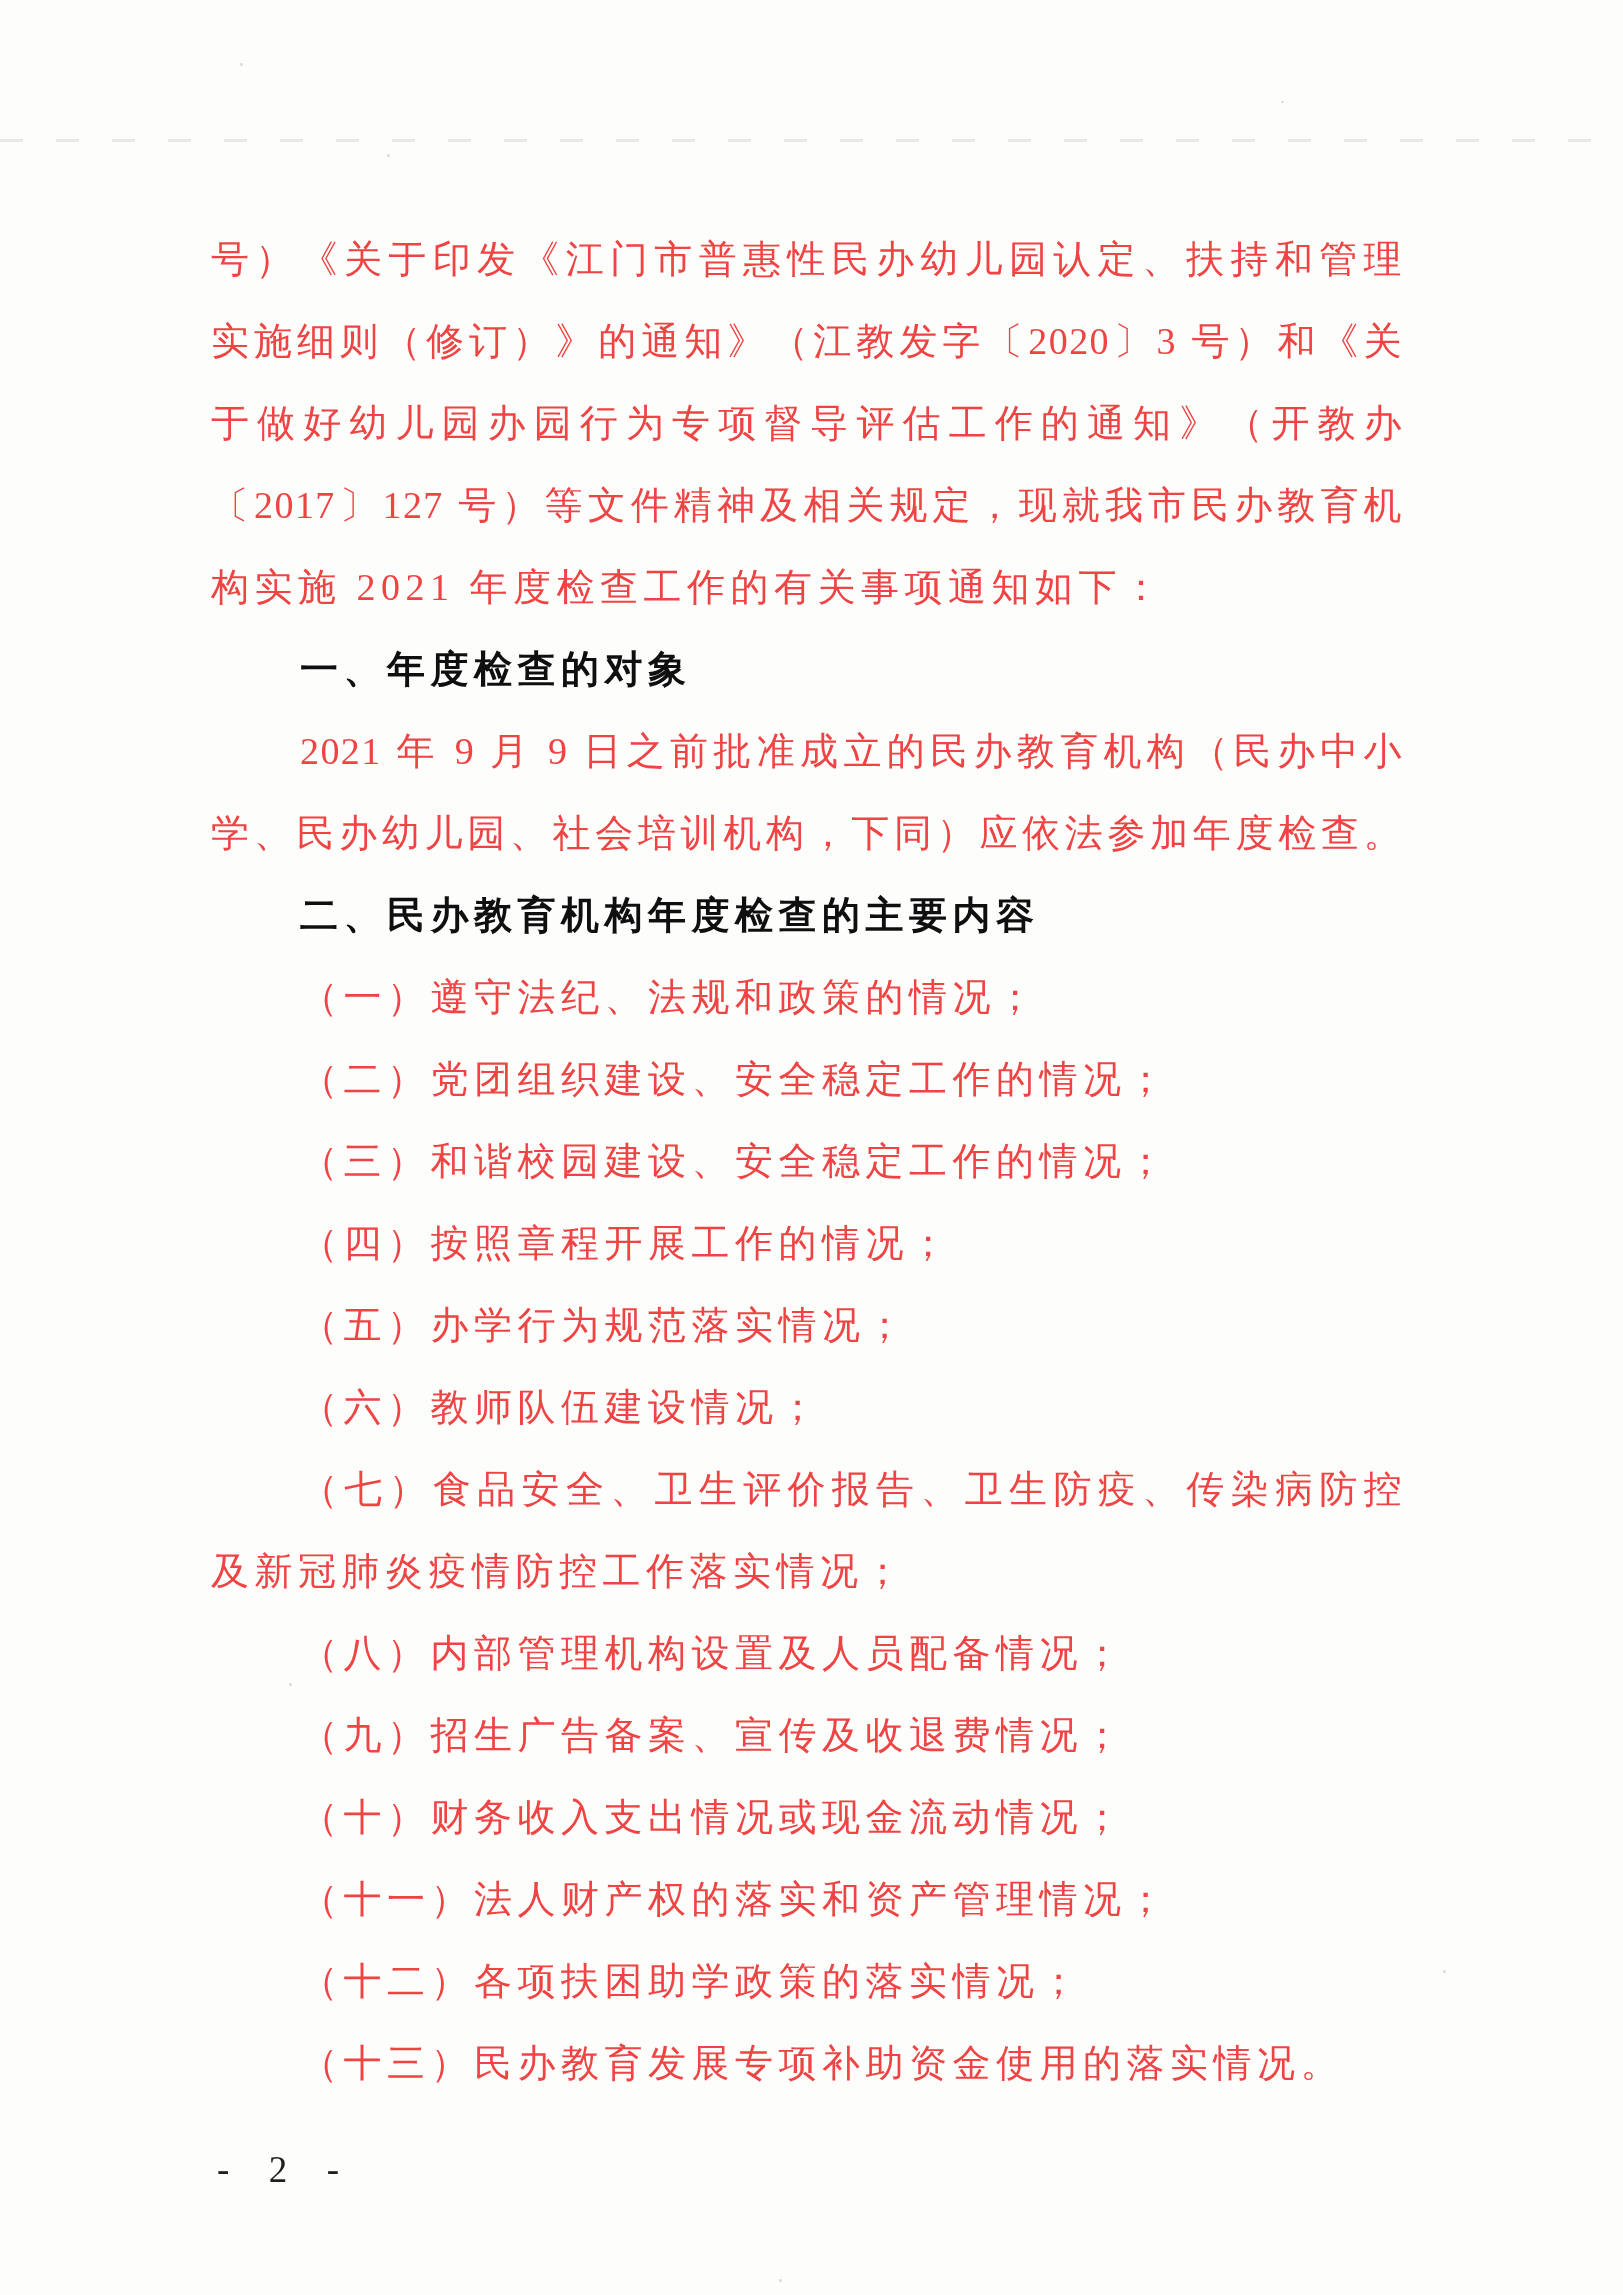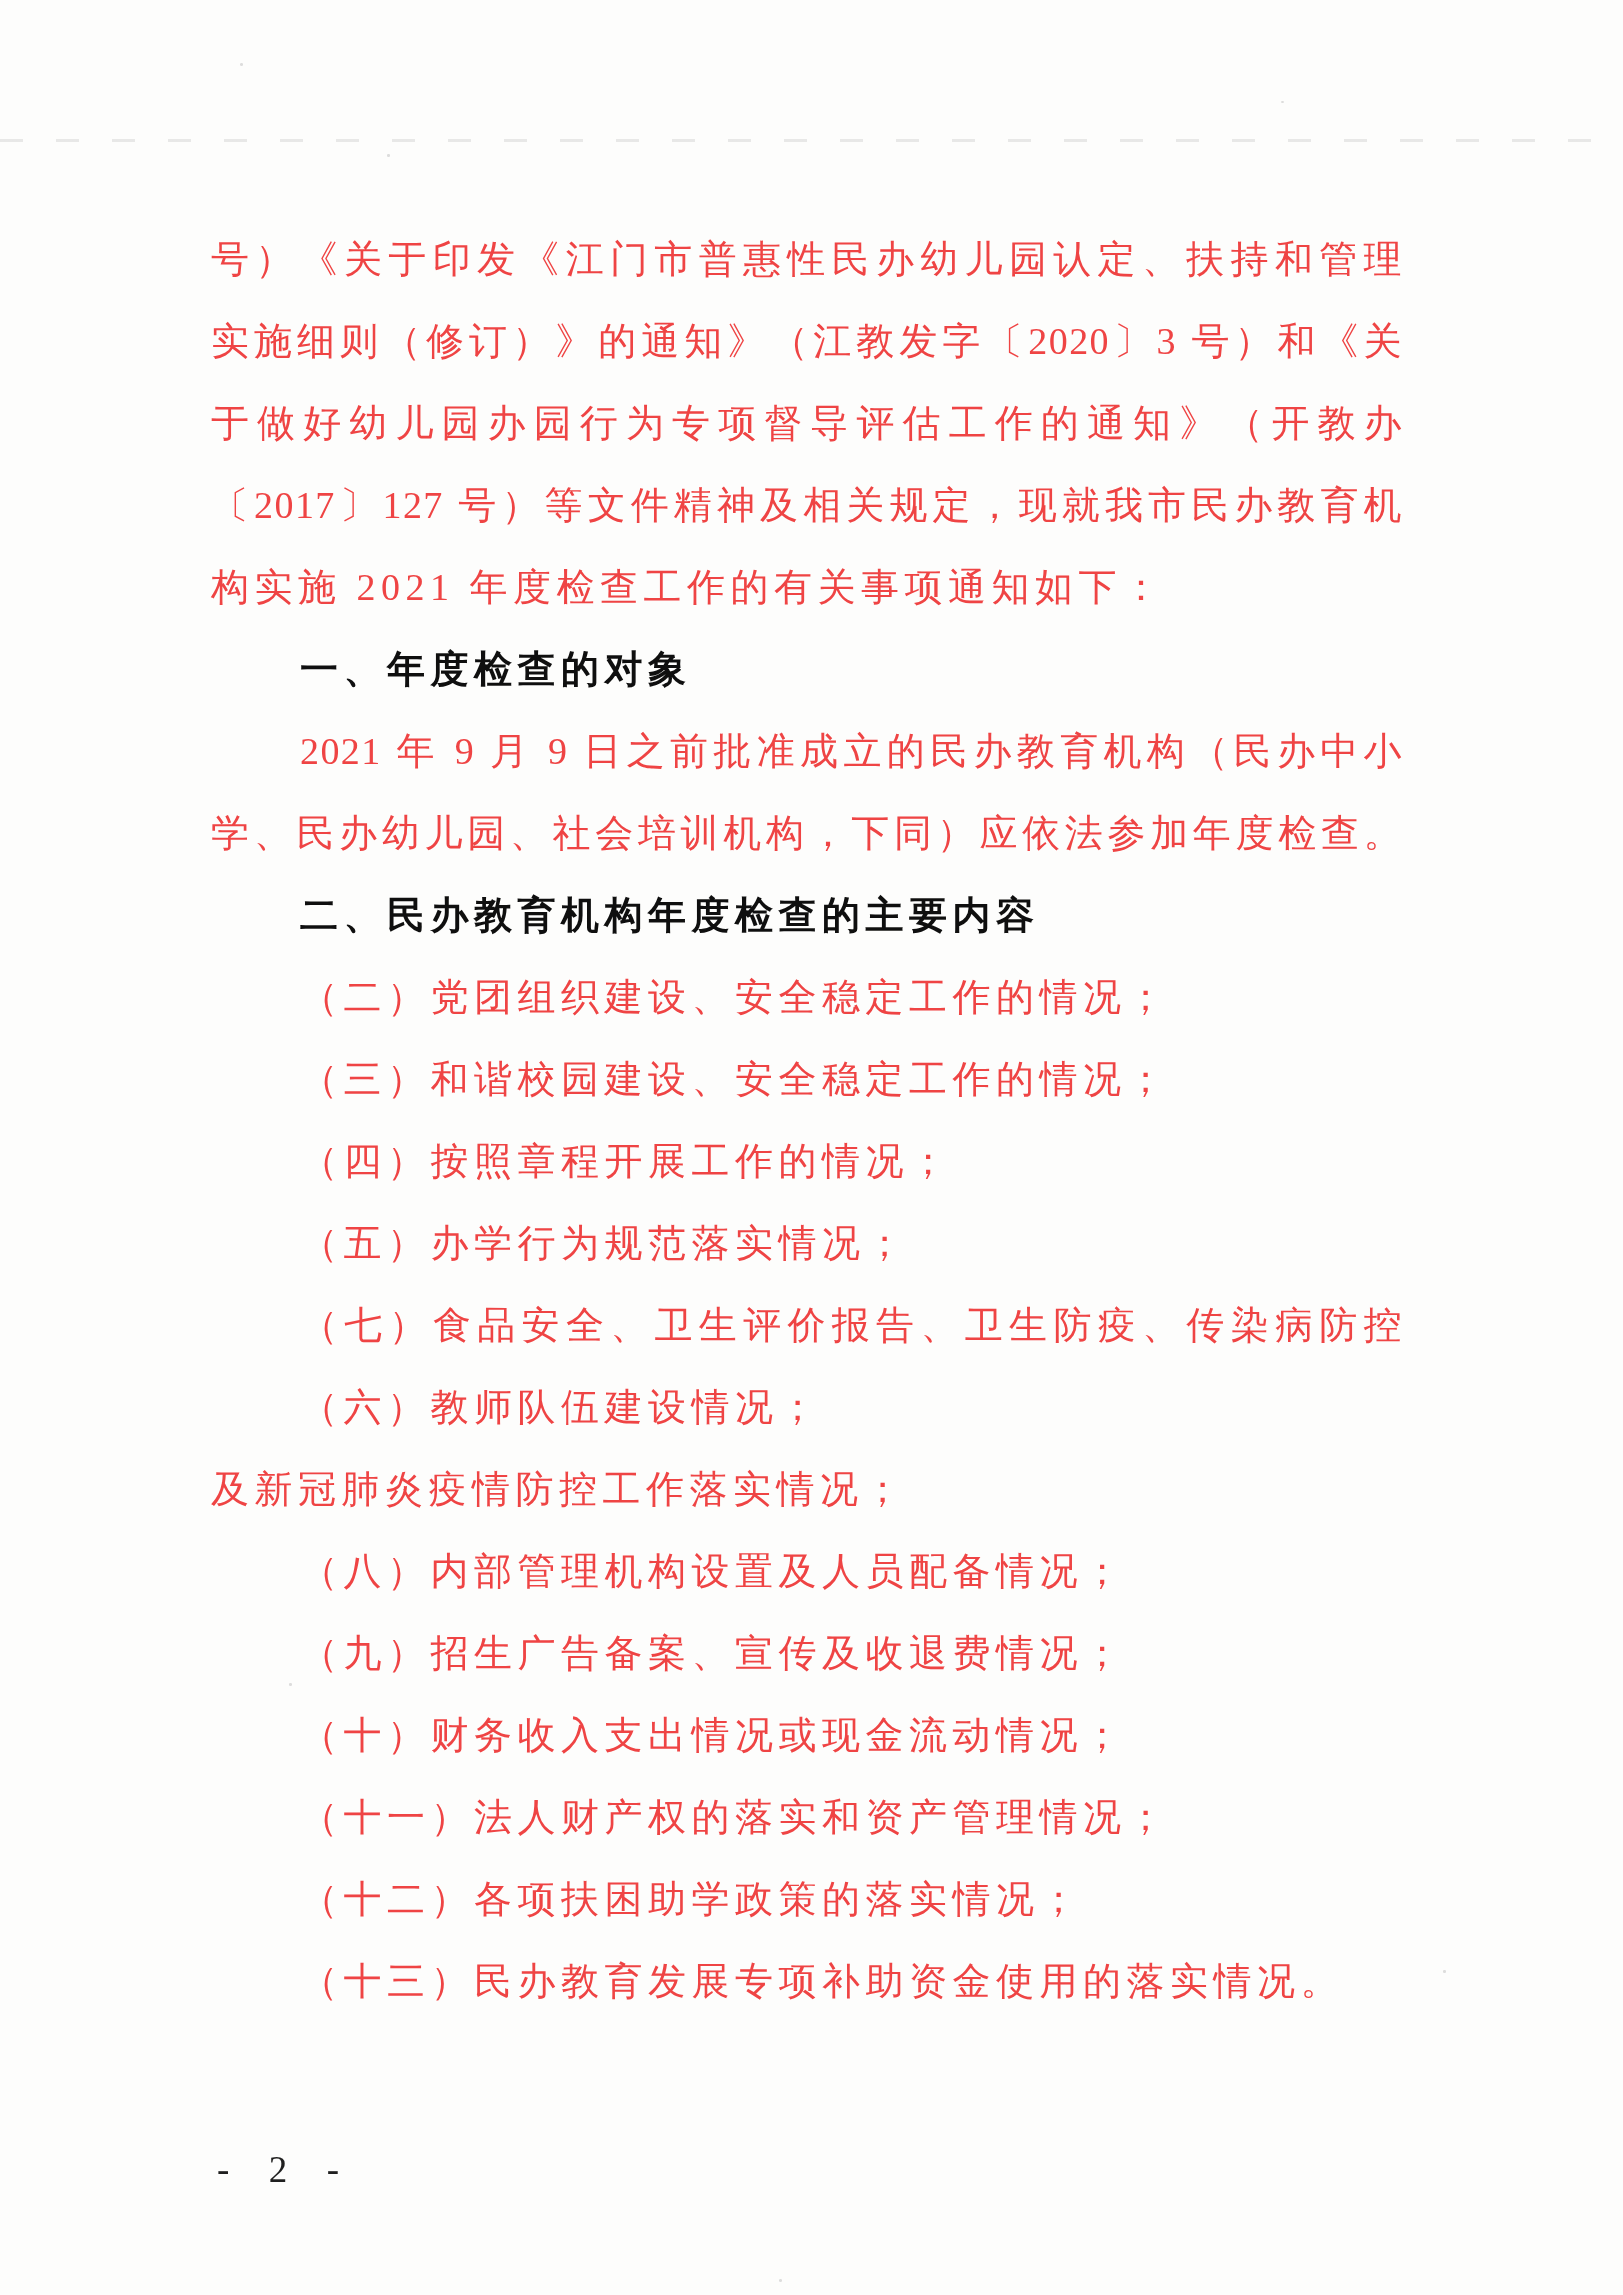--- a/index.html
+++ b/index.html
@@ -93,26 +93,27 @@
 
   <div class="line justify">号）《关于印发《江门市普惠性民办幼儿园认定、扶持和管理</div>
       <div class="line justify">实施细则（修订）》的通知》（江教发字〔2020〕3 号）和《关</div>
       <div class="line justify">于做好幼儿园办园行为专项督导评估工作的通知》（开教办</div>
       <div class="line justify">〔2017〕127 号）等文件精神及相关规定，现就我市民办教育机</div>
       <div class="line">构实施 2021 年度检查工作的有关事项通知如下：</div>
       <div class="line bold indent">一、年度检查的对象</div>
       <div class="line indent justify">2021 年 9 月 9 日之前批准成立的民办教育机构（民办中小</div>
       <div class="line justify">学、民办幼儿园、社会培训机构，下同）应依法参加年度检查。</div>
       <div class="line bold indent">二、民办教育机构年度检查的主要内容</div>
+      <div class="line indent">（一）遵守法纪、法规和政策的情况；</div>
       <div class="line indent">（二）党团组织建设、安全稳定工作的情况；</div>
       <div class="line indent">（三）和谐校园建设、安全稳定工作的情况；</div>
       <div class="line indent">（四）按照章程开展工作的情况；</div>
       <div class="line indent">（五）办学行为规范落实情况；</div>
+      <div class="line indent">（六）教师队伍建设情况；</div>
       <div class="line indent justify">（七）食品安全、卫生评价报告、卫生防疫、传染病防控</div>
-      <div class="line indent">（六）教师队伍建设情况；</div>
       <div class="line">及新冠肺炎疫情防控工作落实情况；</div>
       <div class="line indent">（八）内部管理机构设置及人员配备情况；</div>
       <div class="line indent">（九）招生广告备案、宣传及收退费情况；</div>
       <div class="line indent">（十）财务收入支出情况或现金流动情况；</div>
       <div class="line indent">（十一）法人财产权的落实和资产管理情况；</div>
       <div class="line indent">（十二）各项扶困助学政策的落实情况；</div>
       <div class="line indent">（十三）民办教育发展专项补助资金使用的落实情况。</div>
     </div>
 
   <div class="page-number">- 2 -</div>

